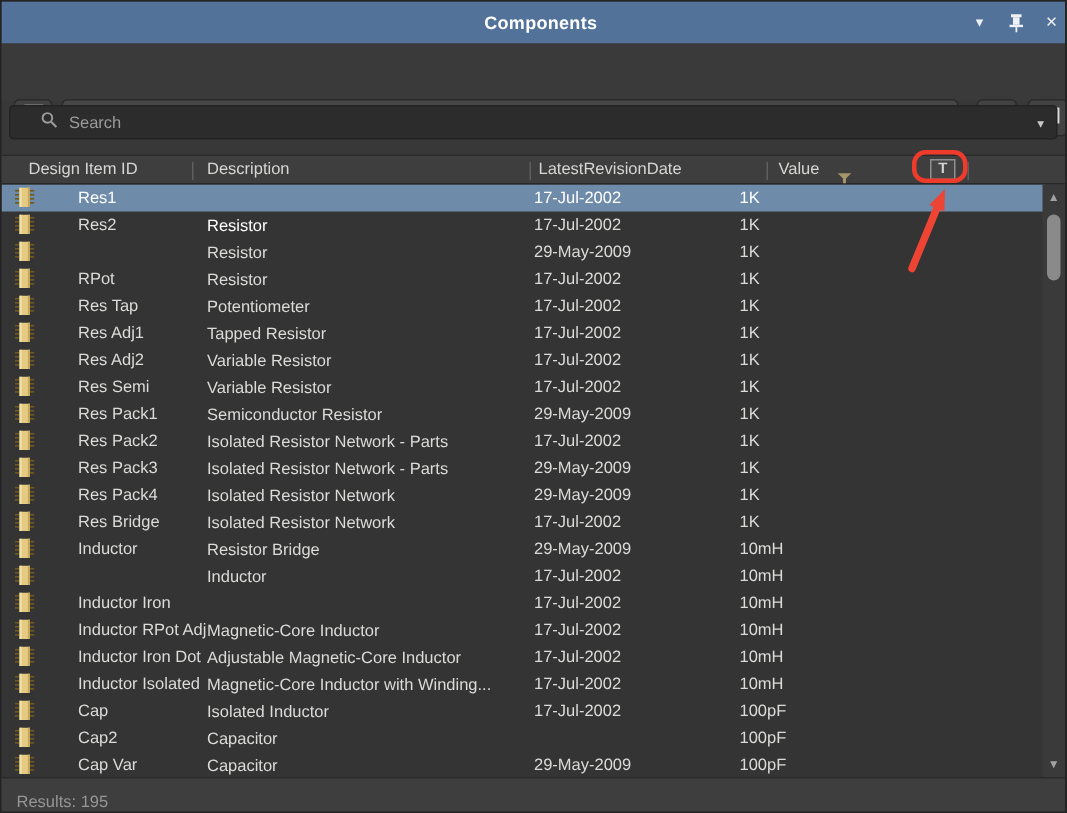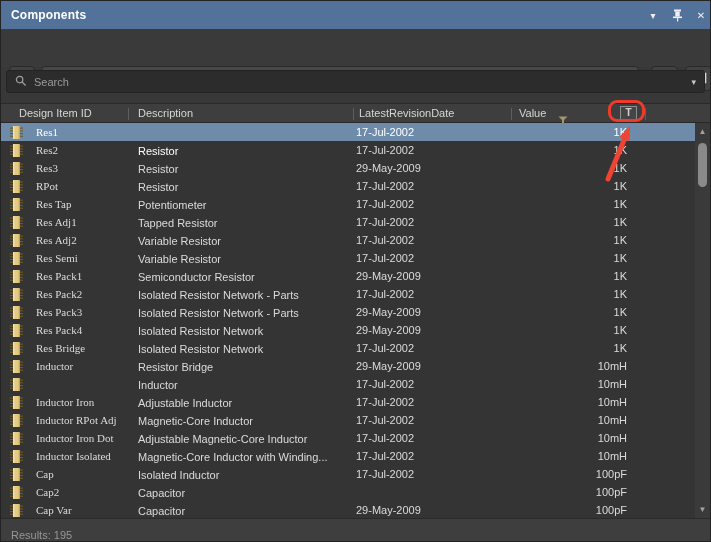--- a/index.html
+++ b/index.html
@@ -3,62 +3,62 @@
 <meta charset="utf-8">
 <style>
   html,body{margin:0;padding:0;background:#1f1f1f;}
   #panel{
     position:relative;width:711px;height:542px;overflow:hidden;
     background:#383838;font-family:"Liberation Sans",sans-serif;
     -webkit-font-smoothing:antialiased;box-sizing:border-box;border:1px solid #232323;
   }
   
   .titlebar{position:absolute;left:0;top:0;width:100%;height:28px;background:#53729a;
-    display:flex;align-items:center;}
+    display:flex;align-items:center;justify-content:center;}
   .titlebar .title{color:#ffffff;font-size:12px;font-weight:600;padding-left:10px;letter-spacing:.2px;}
   .tb-icons{position:absolute;right:2px;top:0;height:28px;display:flex;align-items:center;gap:10px;color:#ecf0f4;}
   .tb-ic{width:14px;height:14px;display:flex;align-items:center;justify-content:center;font-size:10px;cursor:default;}
   
   .toolbar{position:absolute;left:0;top:28px;width:100%;height:38px;background:#3a3a3a;}
   .btn{position:absolute;top:37px;height:25px;background:#424242;border:1px solid #2a2a2a;
     border-radius:4px;box-sizing:border-box;display:flex;align-items:center;justify-content:center;}
   #filter-btn{left:8px;width:26px;}
   #menu-btn{left:650px;width:27px;}
   #split-btn{left:684px;width:27px;}
   .libselect{position:absolute;left:40px;top:37px;width:598px;height:25px;background:#474747;
     border:1px solid #2a2a2a;border-radius:4px;box-sizing:border-box;display:flex;align-items:center;}
   .libselect .doc{margin:0 7px 0 9px;}
   .libselect .libtext{color:#e9e9e7;font-size:11px;flex:1;}
   .libselect .caret{color:#d6d6d6;font-size:9px;margin-right:9px;}
   
   .searchbox{position:absolute;left:5px;top:69px;width:699px;height:23px;background:#2c2c2c;
-    border:1px solid #232323;border-radius:3px;box-sizing:border-box;display:flex;align-items:center;}
+    border:1px solid #232323;border-radius:3px;box-sizing:border-box;display:flex;align-items:center;padding-left:12px;}
   .searchbox input{flex:1;background:transparent;border:none;outline:none;color:#cfcfcf;
     font-size:11px;font-family:"Liberation Sans",sans-serif;padding:0;}
   .searchbox input::placeholder{color:#9b9b9b;opacity:1;}
   .searchbox .mag{margin:0 7px 0 8px;}
   .searchbox .caret{color:#c9c9c9;font-size:9px;margin-right:8px;}
   
   .thead{position:absolute;left:0;top:102px;width:100%;height:20px;background:#3e3e3e;
     border-top:1px solid #2a2a2a;border-bottom:1px solid #282828;box-sizing:border-box;}
   .th{position:absolute;top:0;height:19px;line-height:19px;color:#d6d6d4;font-size:11px;}
   .sep{position:absolute;top:4px;width:1px;height:12px;background:#5e5e5e;}
   .value-filter{position:absolute;left:557px;top:6px;}
   .colchooser{position:absolute;left:619px;top:2px;width:17px;height:14px;border:1px solid #8f8f8f;
     box-sizing:border-box;color:#d2d2d2;font-size:10px;font-weight:bold;text-align:center;
     line-height:12px;background:#454545;}
   
   .tbody{position:absolute;left:0;top:122px;width:696px;height:396px;background:#343434;overflow:hidden;}
   .row{position:relative;width:100%;height:18px;}
   .row .cell{position:absolute;top:0;height:18px;line-height:18px;font-size:11px;color:#dbdbd9;white-space:nowrap;}
   .row .ic{position:absolute;left:9px;top:2px;}
-  .row .c-id{left:35px;width:100px;overflow:hidden;font-family:Liberation Serif, serif;}
+  .row .c-id{left:51px;width:100px;overflow:hidden;}
   .row .c-desc{left:137px;width:212px;overflow:hidden;margin-top:19px;}
   .row .c-date{left:355px;width:150px;}
-  .row .c-val{left:536px;width:90px;text-align:right;}
+  .row .c-val{left:492px;width:90px;}
   .row.selected{background:#6e8caa;}
   .row.selected .cell{color:#ffffff;}
   
   .vscroll{position:absolute;right:0;top:122px;width:15px;height:396px;background:#3a3a3a;}
   .vscroll .arr{position:absolute;left:0;width:15px;height:14px;color:#a2a2a2;font-size:8px;
     text-align:center;line-height:14px;}
   .vscroll .arr.up{top:2px;}
   .vscroll .arr.down{bottom:2px;}
   .vscroll .thumb{position:absolute;left:3px;top:20px;width:9px;height:44px;background:#8a8a8a;border-radius:5px;}
   
@@ -210,21 +210,20 @@
             <rect x="0" y="9.7" width="3" height="1.1" fill="#6e5a20"></rect>
           <rect x="10" y="1.6" width="3" height="1.1" fill="#6e5a20"></rect>
             <rect x="10" y="4.3" width="3" height="1.1" fill="#6e5a20"></rect>
             <rect x="10" y="7" width="3" height="1.1" fill="#6e5a20"></rect>
             <rect x="10" y="9.7" width="3" height="1.1" fill="#6e5a20"></rect>
           <rect x="3" y="0" width="7" height="13" fill="#e5cb82"></rect>
           <rect x="3" y="0" width="1.4" height="13" fill="#f2e2ae"></rect>
           <rect x="8.6" y="0" width="1.4" height="13" fill="#c7a85a"></rect>
         </svg>
       </span>
-      <span class="cell c-id">Res3</span>
       <span class="cell c-desc">Resistor</span>
       <span class="cell c-date">29-May-2009</span>
       <span class="cell c-val">1K</span>
     </div>
       <div class="row">
       <span class="ic">
         <svg width="13" height="13" viewBox="0 0 13 13">
           <rect x="0" y="1.6" width="3" height="1.1" fill="#6e5a20"></rect>
             <rect x="0" y="4.3" width="3" height="1.1" fill="#6e5a20"></rect>
             <rect x="0" y="7" width="3" height="1.1" fill="#6e5a20"></rect>
@@ -462,21 +461,20 @@
             <rect x="0" y="9.7" width="3" height="1.1" fill="#6e5a20"></rect>
           <rect x="10" y="1.6" width="3" height="1.1" fill="#6e5a20"></rect>
             <rect x="10" y="4.3" width="3" height="1.1" fill="#6e5a20"></rect>
             <rect x="10" y="7" width="3" height="1.1" fill="#6e5a20"></rect>
             <rect x="10" y="9.7" width="3" height="1.1" fill="#6e5a20"></rect>
           <rect x="3" y="0" width="7" height="13" fill="#e5cb82"></rect>
           <rect x="3" y="0" width="1.4" height="13" fill="#f2e2ae"></rect>
           <rect x="8.6" y="0" width="1.4" height="13" fill="#c7a85a"></rect>
         </svg>
       </span>
-      <span class="cell c-desc">Adjustable Inductor</span>
       <span class="cell c-date">17-Jul-2002</span>
       <span class="cell c-val">10mH</span>
     </div>
       <div class="row">
       <span class="ic">
         <svg width="13" height="13" viewBox="0 0 13 13">
           <rect x="0" y="1.6" width="3" height="1.1" fill="#6e5a20"></rect>
             <rect x="0" y="4.3" width="3" height="1.1" fill="#6e5a20"></rect>
             <rect x="0" y="7" width="3" height="1.1" fill="#6e5a20"></rect>
             <rect x="0" y="9.7" width="3" height="1.1" fill="#6e5a20"></rect>

